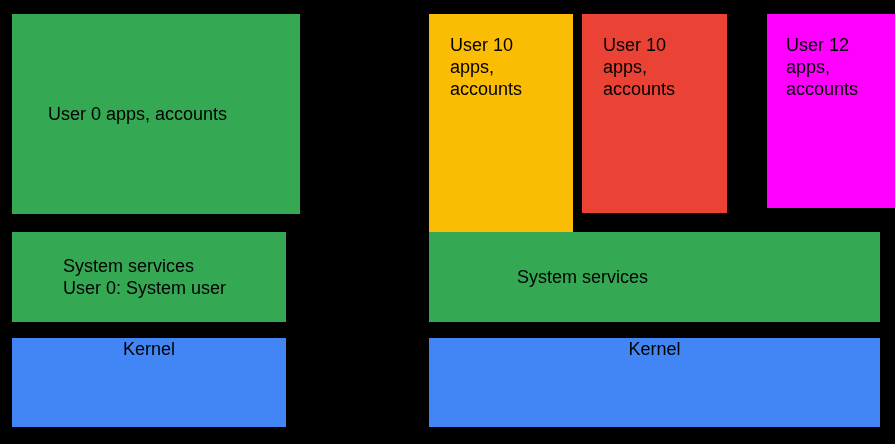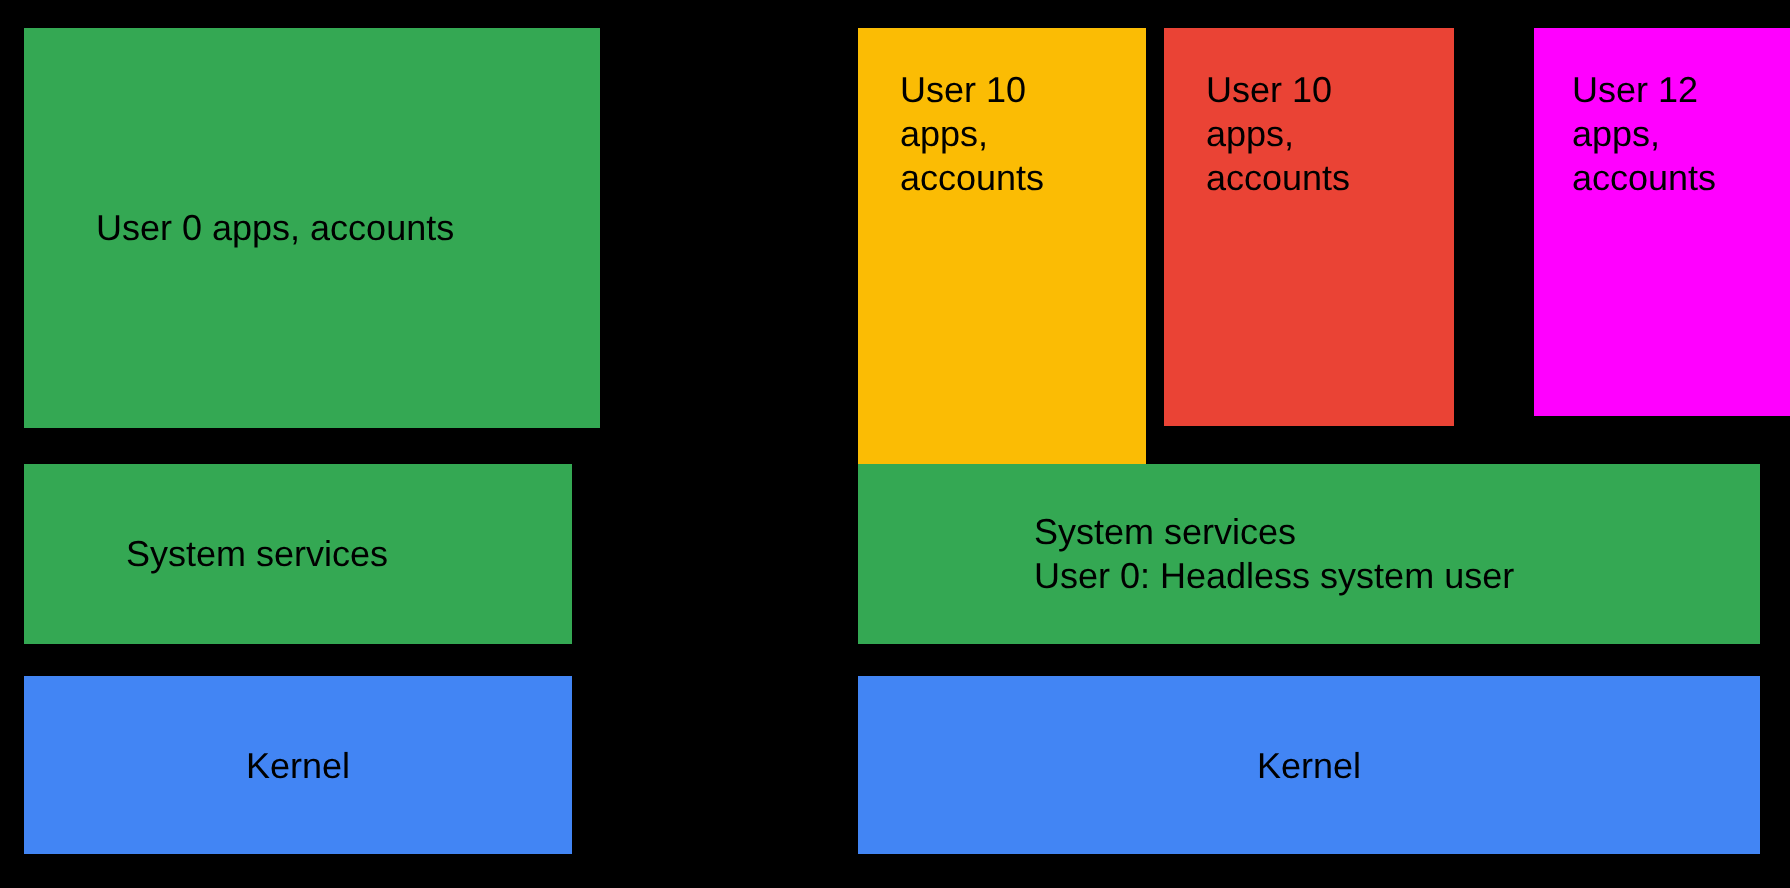--- a/index.html
+++ b/index.html
@@ -22,21 +22,20 @@
     font-size: 18px;
     line-height: 22px;
   }
   .v-center {
     display: flex;
     flex-direction: column;
     justify-content: center;
   }
   .center-both {
     display: flex;
-    align-items: center;
     justify-content: center;
   }
   
   .left-user0-box    { left: 12px;  top: 14px;  width: 288px; height: 200px; padding-left: 36px; }
   .left-services-box { left: 12px;  top: 232px; width: 274px; height: 90px;  padding-left: 51px; }
   .left-kernel-box   { left: 12px;  top: 338px; width: 274px; height: 89px; }
   
   .user10-box { left: 429px; top: 14px; width: 144px; height: 234px; padding: 20px 8px 0 21px; }
   .user11-box { left: 582px; top: 14px; width: 145px; height: 199px; padding: 20px 8px 0 21px; }
   .user12-box { left: 767px; top: 14px; width: 144px; height: 194px; padding: 20px 8px 0 19px; }
@@ -48,20 +47,21 @@
 <body>
 
 <div class="canvas" style="background-color: rgb(0, 0, 0);">
 
   <div class="box v-center left-user0-box" style="background-color: rgb(52, 168, 83);">
     <div class="line">User 0 apps, accounts</div>
   </div>
 
   <div class="box v-center left-services-box" style="background-color: rgb(52, 168, 83);">
     <div class="line">System services</div>
+    <div class="line">User 0: System user</div>
   </div>
 
   <div class="box center-both left-kernel-box" style="background-color: rgb(66, 133, 244);">
     <div class="line">Kernel</div>
   </div>
 
   <div class="box user10-box" style="background-color: rgb(251, 188, 4);">
     <div class="line">User 10</div>
     <div class="line">apps,</div>
     <div class="line">accounts</div>
@@ -74,20 +74,19 @@
   </div>
 
   <div class="box user12-box" style="background-color: rgb(255, 0, 255);">
     <div class="line">User 12</div>
     <div class="line">apps,</div>
     <div class="line">accounts</div>
   </div>
 
   <div class="box v-center right-services-box" style="background-color: rgb(52, 168, 83);">
     <div class="line">System services</div>
-    <div class="line">User 0: Headless system user</div>
   </div>
 
   <div class="box center-both right-kernel-box" style="background-color: rgb(66, 133, 244);">
     <div class="line">Kernel</div>
   </div>
 
 </div>
 
 </body></html>

